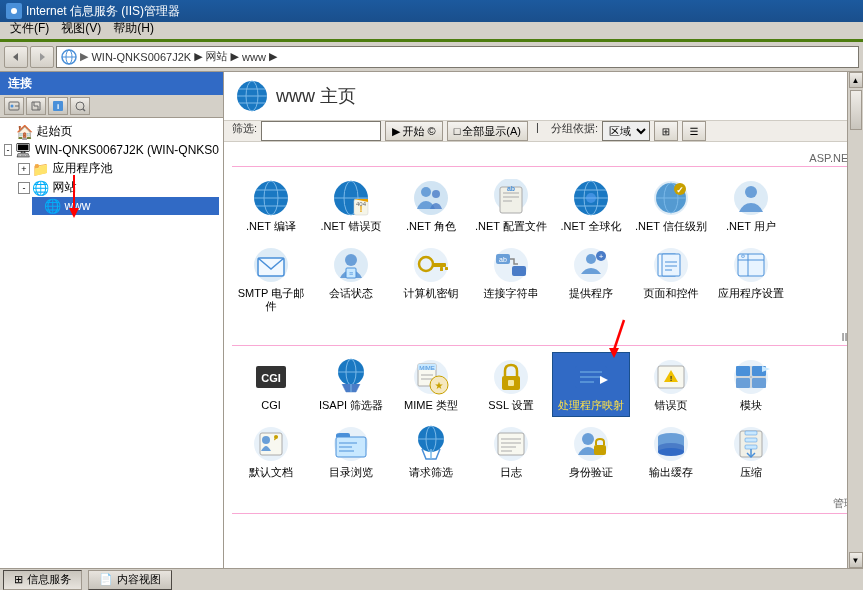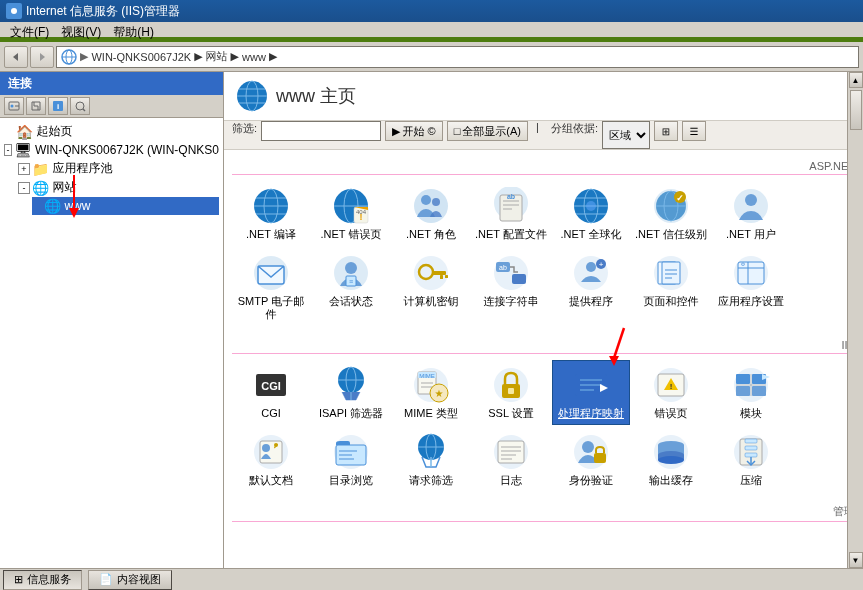--- a/index.html
+++ b/index.html
@@ -30,23 +30,23 @@
       border-radius: 2px;
       display: flex; align-items: center; justify-content: center;
       font-size: 8px; color: white; font-weight: bold;
     }
 
     
     .menu-bar {
       background: #d4d0c8;
       height: 20px;
       display: flex;
-      align-items: flex-start;
+      align-items: flex-end;
       padding: 0 4px;
-      border-bottom: 5px solid #4d7c0f;
+      border-bottom: 3px solid #4d7c0f;
     }
     .menu-item {
       padding: 2px 6px;
       cursor: pointer;
       font-size: 12px;
     }
 
     
     .toolbar {
       background: #d4d0c8;
@@ -177,21 +177,21 @@
       height: 20px;
       background: linear-gradient(to bottom, #f5f3f0, #ddd9d0);
       border: 1px solid #a0998e;
       padding: 0 6px;
       font-size: 11px;
       cursor: pointer;
       display: flex; align-items: center; gap: 2px;
     }
     .group-label { color: #333; margin-left: 8px; }
     .group-select {
-      height: 28px;
+      height: 20px;
       border: 1px solid #7b776e;
       font-size: 11px;
       padding: 0 2px;
     }
     .view-btn {
       height: 20px;
       width: 24px;
       background: linear-gradient(to bottom, #f5f3f0, #ddd9d0);
       border: 1px solid #a0998e;
       display: flex; align-items: center; justify-content: center;
@@ -228,23 +228,22 @@
       display: flex;
       flex-direction: column;
       align-items: center;
       padding: 4px 2px;
       cursor: pointer;
       border: 1px solid transparent;
       text-align: center;
     }
     .icon-item.selected {
       background: #316ac5;
-      color: #ffffff;
+      color: #fde047;
       border: 1px solid #1a4f8c;
-      text-decoration: underline;
     }
 
     .icon-img {
       width: 40px;
       height: 40px;
       display: flex;
       align-items: center;
       justify-content: center;
       margin-bottom: 2px;
       position: relative;

